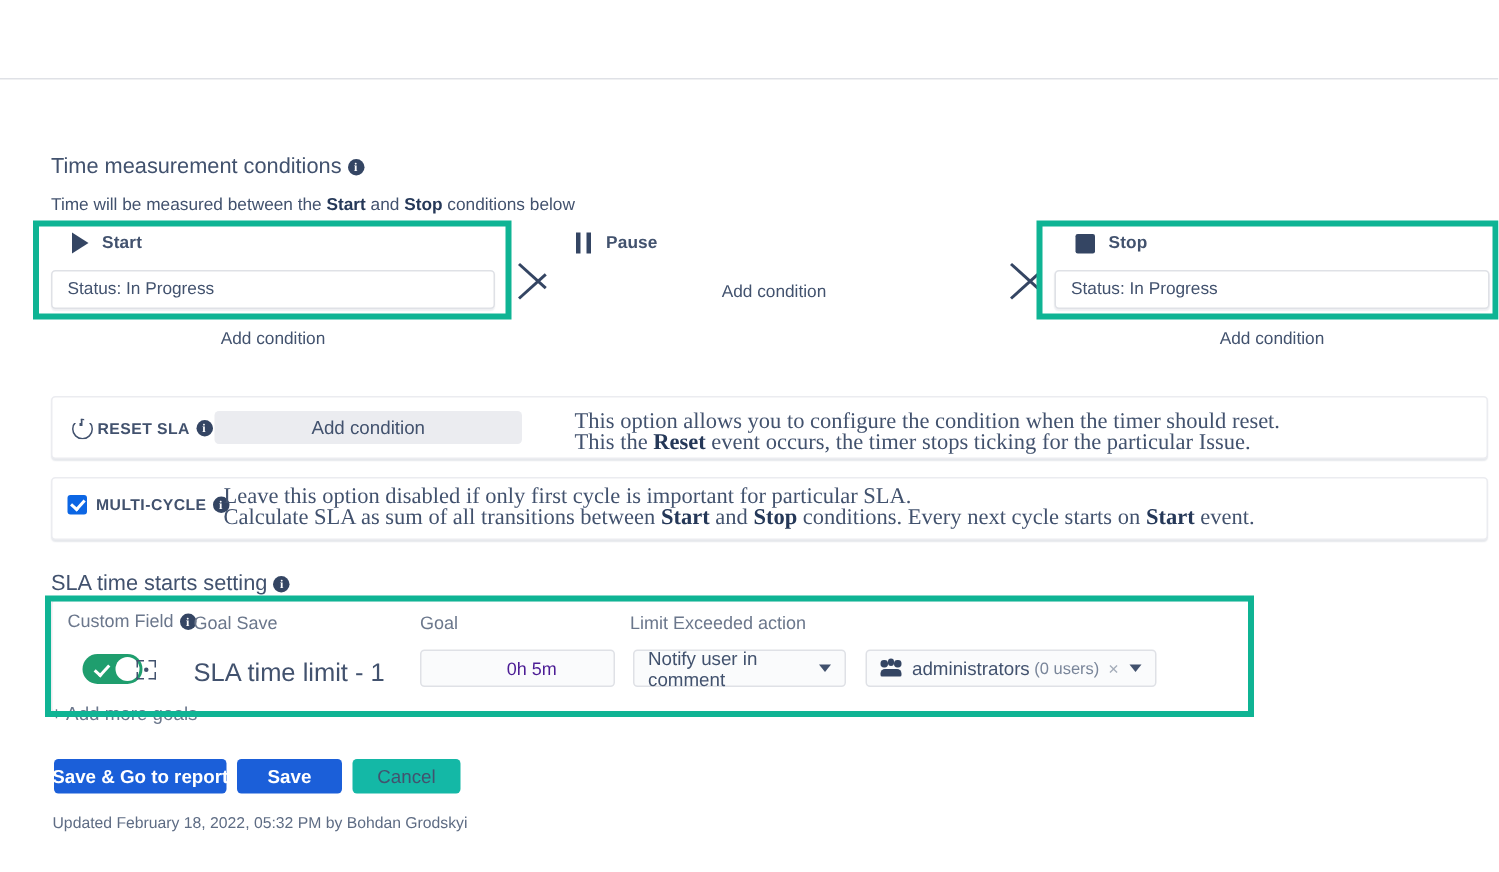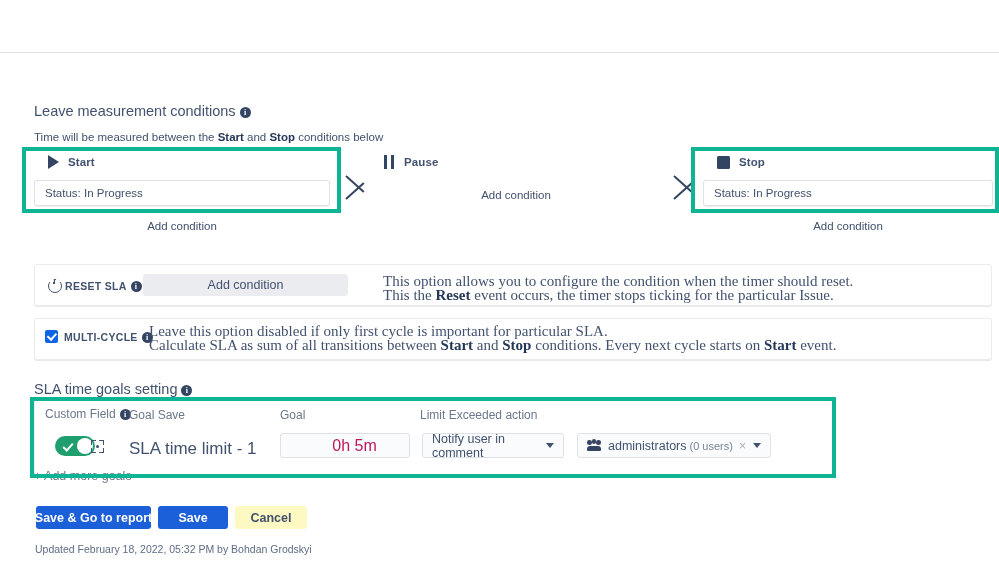--- a/index.html
+++ b/index.html
@@ -163,21 +163,21 @@
     position:absolute;left:5px;top:5px;width:3px;height:3px;border-radius:50%;
     background:#42526E;
   }
   .goal-name{
     position:absolute;font-size:17px;color:#42526E;white-space:nowrap;
   }
   .goal-input{
     position:absolute;box-sizing:border-box;
     background:#FAFBFC;border:1px solid #DFE1E6;border-radius:3px;
     display:flex;align-items:center;justify-content:center;
-    font-size:16px;color:#be185d;cursor:text;padding-left:19px;
+    font-size:12px;color:#4c1d95;cursor:text;padding-left:19px;
   }
   .select-box{
     position:absolute;box-sizing:border-box;
     background:#FAFBFC;border:1px solid #DFE1E6;border-radius:3px;
     display:flex;align-items:center;font-size:12.5px;color:#42526E;
     padding:0 9px;cursor:pointer;
   }
   .caret{
     width:0;height:0;border-left:4.5px solid transparent;
     border-right:4.5px solid transparent;border-top:5px solid #42526E;
@@ -203,34 +203,34 @@
     position:absolute;font-size:12.5px;color:#6B778C;white-space:nowrap;
   }
 
   
   .btn{
     position:absolute;box-sizing:border-box;border-radius:3px;
     display:flex;align-items:center;justify-content:center;
     font-size:12.5px;font-weight:700;cursor:pointer;white-space:nowrap;
   }
   .btn-primary{background:#1B5FD9;color:#fff;}
-  .btn-sub{background:#fef9c3;color:#42526E;font-weight:700;}
+  .btn-sub{background:#14b8a6;color:#42526E;font-weight:400;}
   .updated{
     position:absolute;font-size:10.5px;color:#5E6C84;white-space:nowrap;
   }
 </style>
 </head>
 <body>
 
 <div class="page">
 
   <div class="top-divider"></div>
 
   <div class="sec-title" style="left:34px;top:103px;">
-    <span>Leave measurement conditions</span><span class="info-dot">i</span>
+    <span>Time measurement conditions</span><span class="info-dot">i</span>
   </div>
 
   <div class="hint" style="left:34px;top:131px;">
     <span>Time will be measured between the </span><b>Start</b><span> and </span><b>Stop</b><span> conditions below</span>
   </div>
 
   <div class="cond-col" style="left:34px;top:153px;width:296px;">
     <div class="cond-head">
       <span class="ico-play"></span>
       <span class="lbl">Start</span>
@@ -293,21 +293,21 @@
   <div class="chk" style="left:45px;top:330px;"></div>
   <div class="panel-label" style="left:64px;top:331px;">
     <span>MULTI-CYCLE</span><span class="info-dot">i</span>
   </div>
   <div class="desc" style="left:149px;top:324px;">
     <div>Leave this option disabled if only first cycle is important for particular SLA.</div>
     <div><span>Calculate SLA as sum of all transitions between </span><b>Start</b><span> and </span><b>Stop</b><span> conditions. Every next cycle starts on </span><b>Start</b><span> event.</span></div>
   </div>
 
   <div class="sec-title" style="left:34px;top:381px;">
-    <span>SLA time goals setting</span><span class="info-dot">i</span>
+    <span>SLA time starts setting</span><span class="info-dot">i</span>
   </div>
 
   <div class="goals-panel" style="left:34px;top:400px;width:800px;height:75px;"></div>
 
   <div class="col-head" style="left:45px;top:407px;">
     <span>Custom Field</span><span class="info-dot">i</span>
   </div>
   <div class="col-head" style="left:129px;top:408px;">Goal Save</div>
   <div class="col-head" style="left:280px;top:408px;">Goal</div>
   <div class="col-head" style="left:420px;top:408px;">Limit Exceeded action</div>

